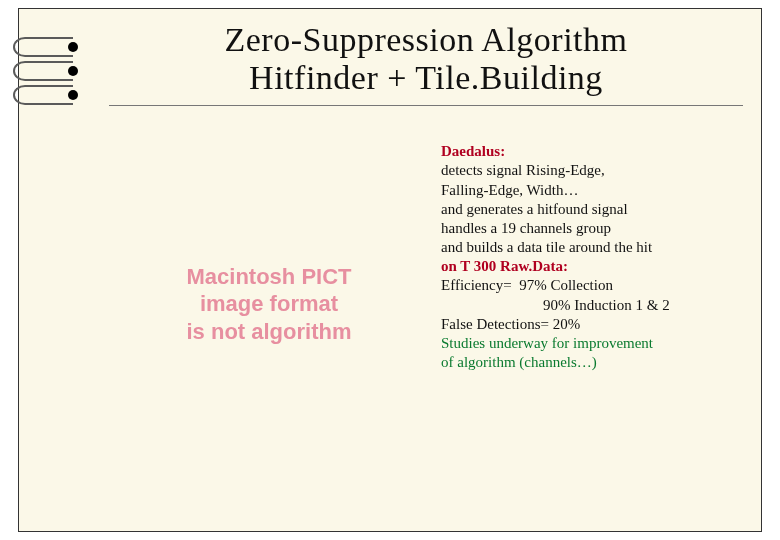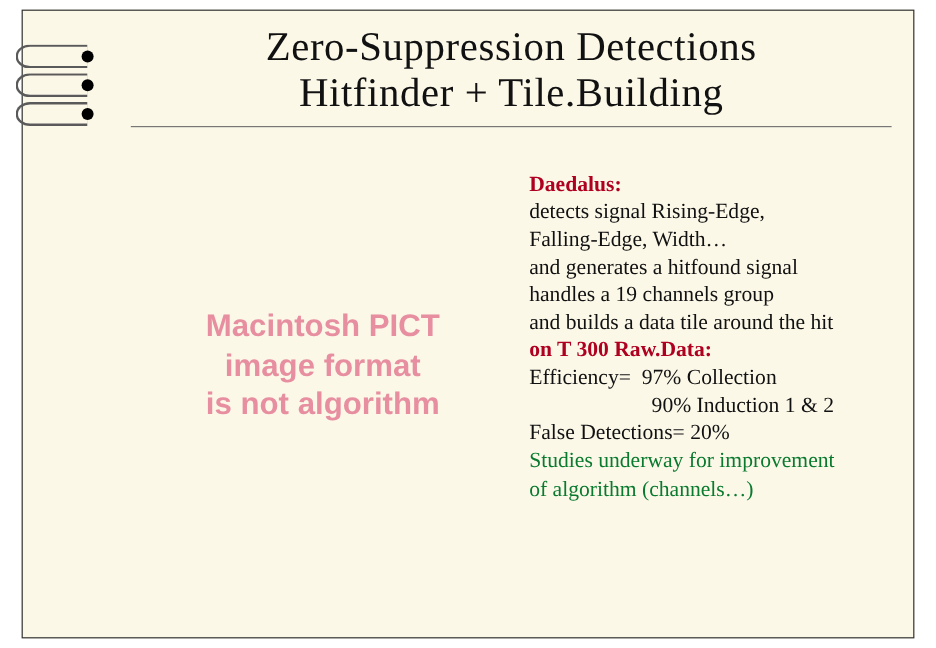--- a/index.html
+++ b/index.html
@@ -81,27 +81,27 @@
     display: flex;
     align-items: center;
     justify-content: center;
   }
   .pict-placeholder {
     width: 300px;
     text-align: center;
     color: #e78fa0;
     font-family: Arial, Helvetica, sans-serif;
     font-weight: 700;
-    font-size: 26px;
+    font-size: 22px;
     line-height: 1.25;
   }
   .right-col {
     flex: 1;
     font-family: "Comic Sans MS", cursive;
-    font-size: 18px;
+    font-size: 15px;
     line-height: 1.28;
     color: #111;
     padding-top: 28px;
   }
   .heading-red {
     color: #b00020;
     font-weight: 700;
   }
   .heading-green {
     color: #0a7a2f;
@@ -118,21 +118,21 @@
 
   <div class="binding">
     <div class="ring r1"></div>
     <div class="ring r2"></div>
     <div class="ring r3"></div>
   </div>
 
   <div class="slide">
 
     <div class="title-block">
-      <div class="title-line">Zero-Suppression Detections</div>
+      <div class="title-line">Zero-Suppression Algorithm</div>
       <div class="title-line">Hitfinder  +  Tile.Building</div>
     </div>
 
     <hr class="rule">
 
     <div class="content">
 
       <div class="left-col">
         <div class="pict-placeholder">
           <div>Macintosh PICT</div>

